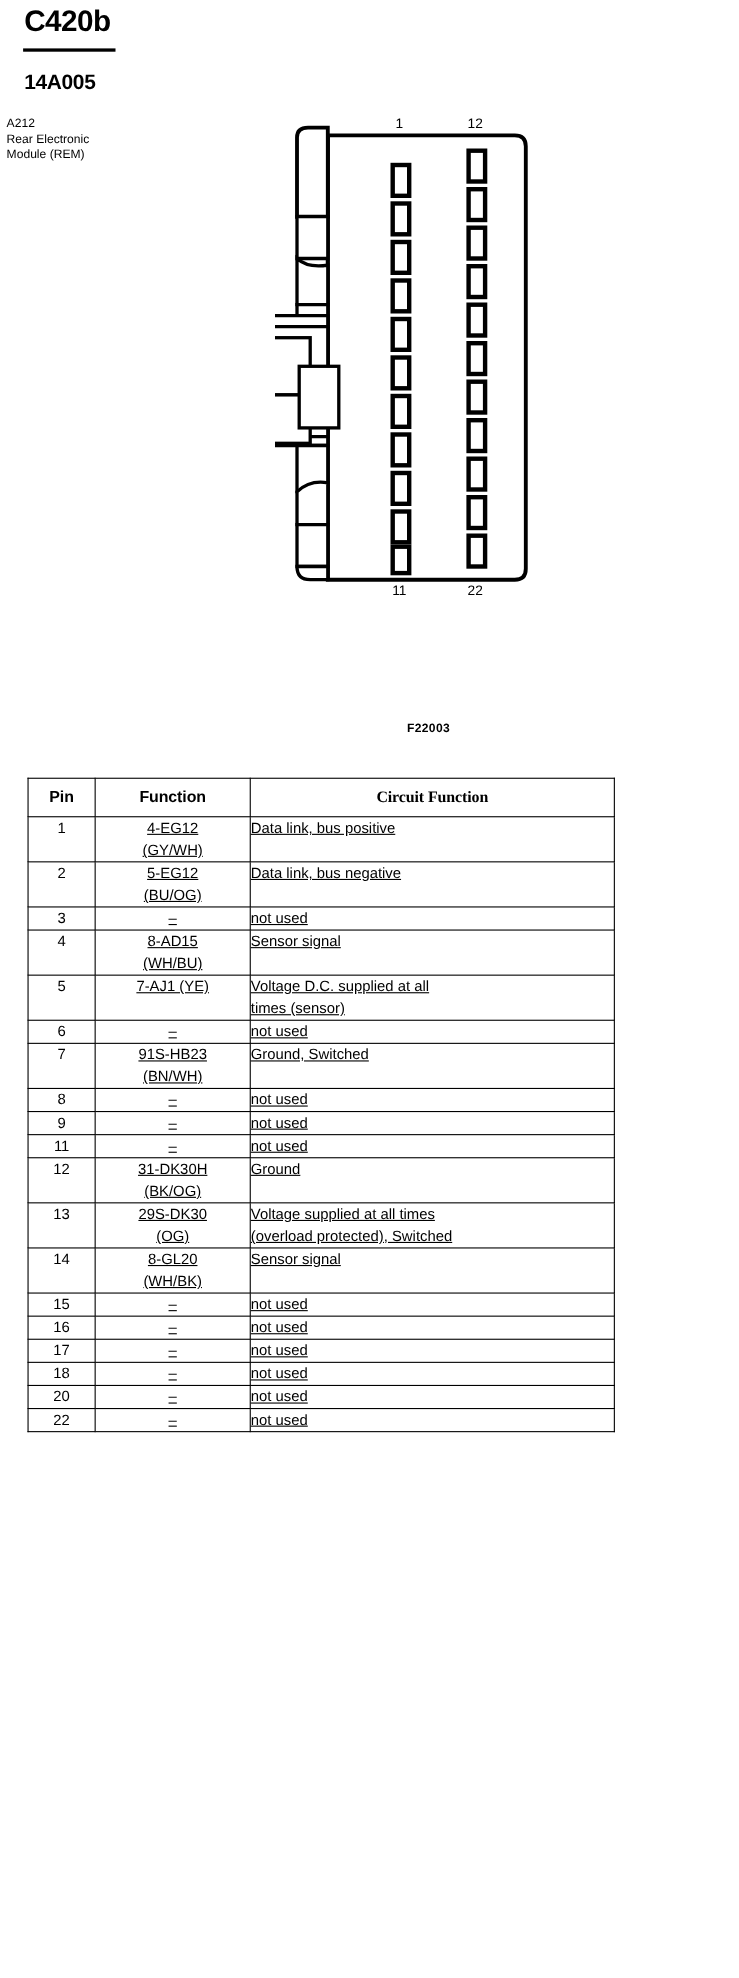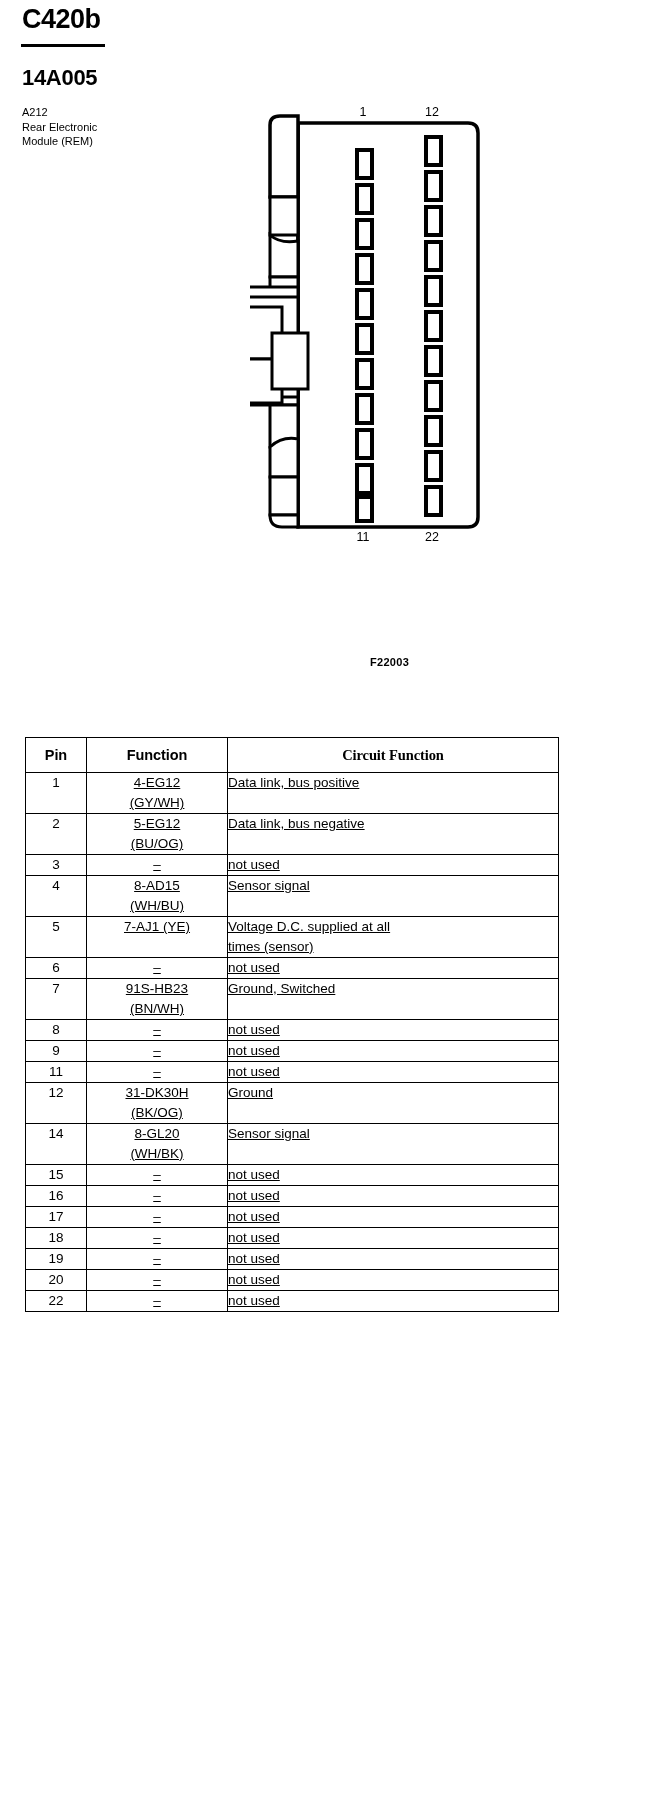--- a/index.html
+++ b/index.html
@@ -32,27 +32,27 @@
     left: 21px;
     top: 44px;
     width: 84px;
     height: 3px;
     background: #000;
   }
   .part-number {
     position: absolute;
     left: 22px;
     top: 65px;
-    font-size: 22px;
+    font-size: 19px;
     font-weight: bold;
     letter-spacing: -0.3px;
   }
   .component-label {
     position: absolute;
-    left: 22px;
+    left: 6px;
     top: 105px;
     font-size: 11px;
     line-height: 14.5px;
     font-weight: normal;
   }
   .component-label div { white-space: nowrap; }
 
   
   .diagram {
     position: absolute;
@@ -79,21 +79,20 @@
   }
 
   
   .pin-table {
     position: absolute;
     left: 25px;
     top: 707px;
     width: 530px;
     border-collapse: collapse;
     table-layout: fixed;
-    margin-top: 30px;
   }
   .pin-table th,
   .pin-table td {
     border: 1.6px solid #000;
     padding: 0;
     vertical-align: top;
   }
   .pin-table thead th {
     height: 34px;
     font-size: 14.5px;
@@ -309,20 +308,31 @@
         <td class="cell-pin">12</td>
         <td class="cell-circuit">
           <span class="ln">31-DK30H</span>
           <span class="ln">(BK/OG)</span>
         </td>
         <td class="cell-func">
           <span class="ln">Ground</span>
         </td>
       </tr>
       <tr>
+        <td class="cell-pin">13</td>
+        <td class="cell-circuit">
+          <span class="ln">29S-DK30</span>
+          <span class="ln">(OG)</span>
+        </td>
+        <td class="cell-func">
+          <span class="ln">Voltage supplied at all times</span>
+          <span class="ln">(overload protected), Switched</span>
+        </td>
+      </tr>
+      <tr>
         <td class="cell-pin">14</td>
         <td class="cell-circuit">
           <span class="ln">8-GL20</span>
           <span class="ln">(WH/BK)</span>
         </td>
         <td class="cell-func">
           <span class="ln">Sensor signal</span>
         </td>
       </tr>
       <tr>
@@ -355,29 +365,20 @@
       <tr>
         <td class="cell-pin">18</td>
         <td class="cell-circuit">
           <span class="ln">–</span>
         </td>
         <td class="cell-func">
           <span class="ln">not used</span>
         </td>
       </tr>
       <tr>
-        <td class="cell-pin">19</td>
-        <td class="cell-circuit">
-          <span class="ln">–</span>
-        </td>
-        <td class="cell-func">
-          <span class="ln">not used</span>
-        </td>
-      </tr>
-      <tr>
         <td class="cell-pin">20</td>
         <td class="cell-circuit">
           <span class="ln">–</span>
         </td>
         <td class="cell-func">
           <span class="ln">not used</span>
         </td>
       </tr>
       <tr>
         <td class="cell-pin">22</td>

